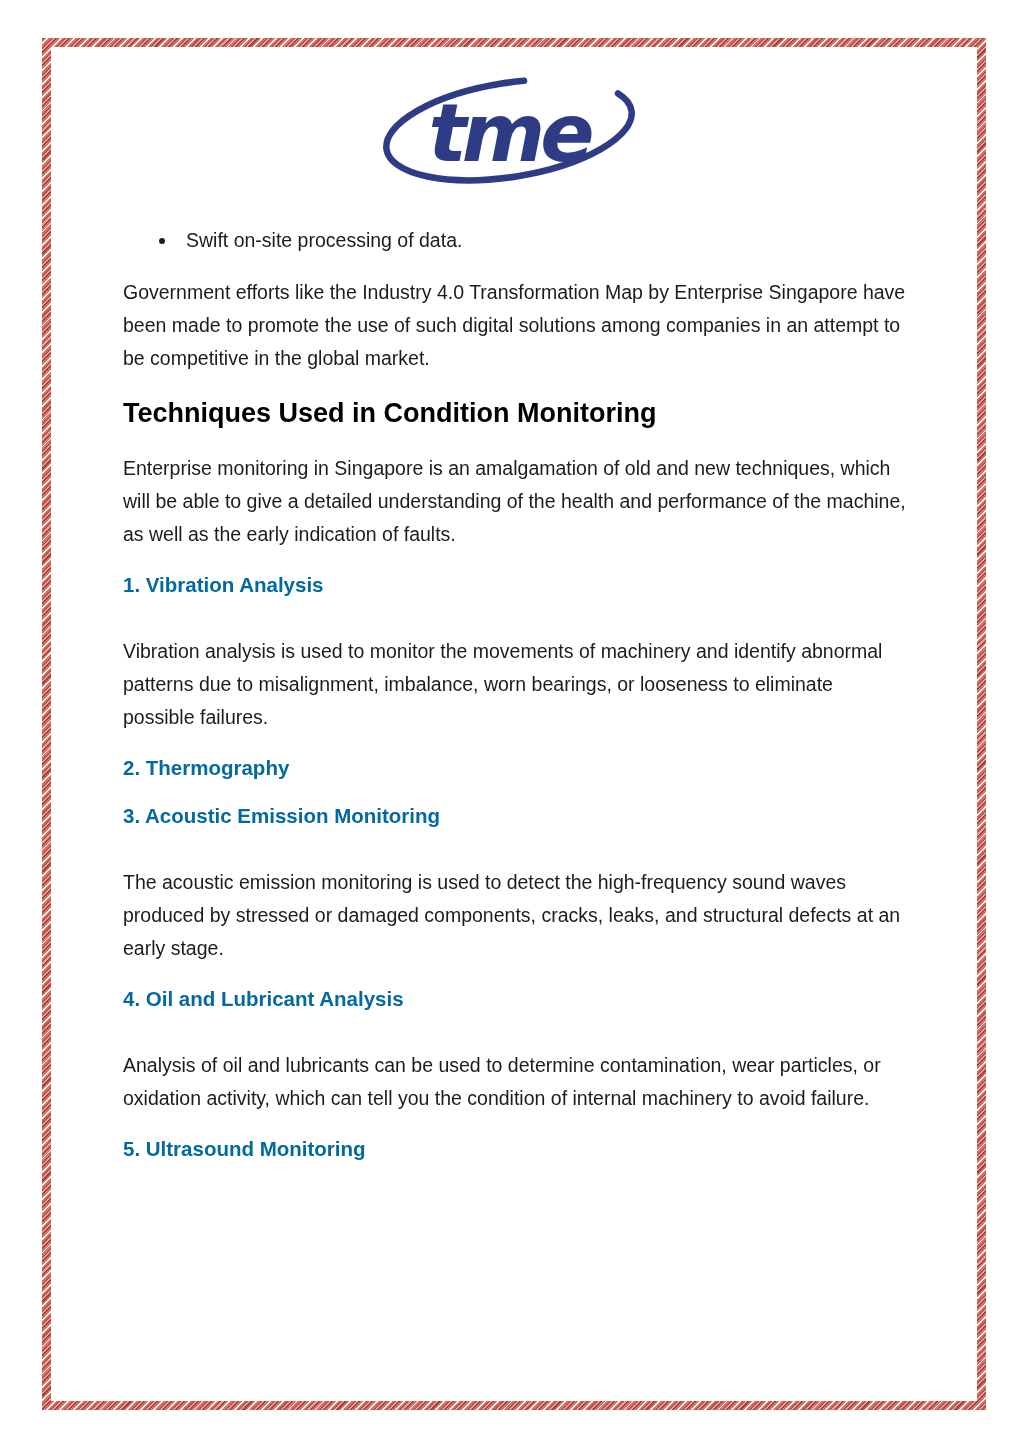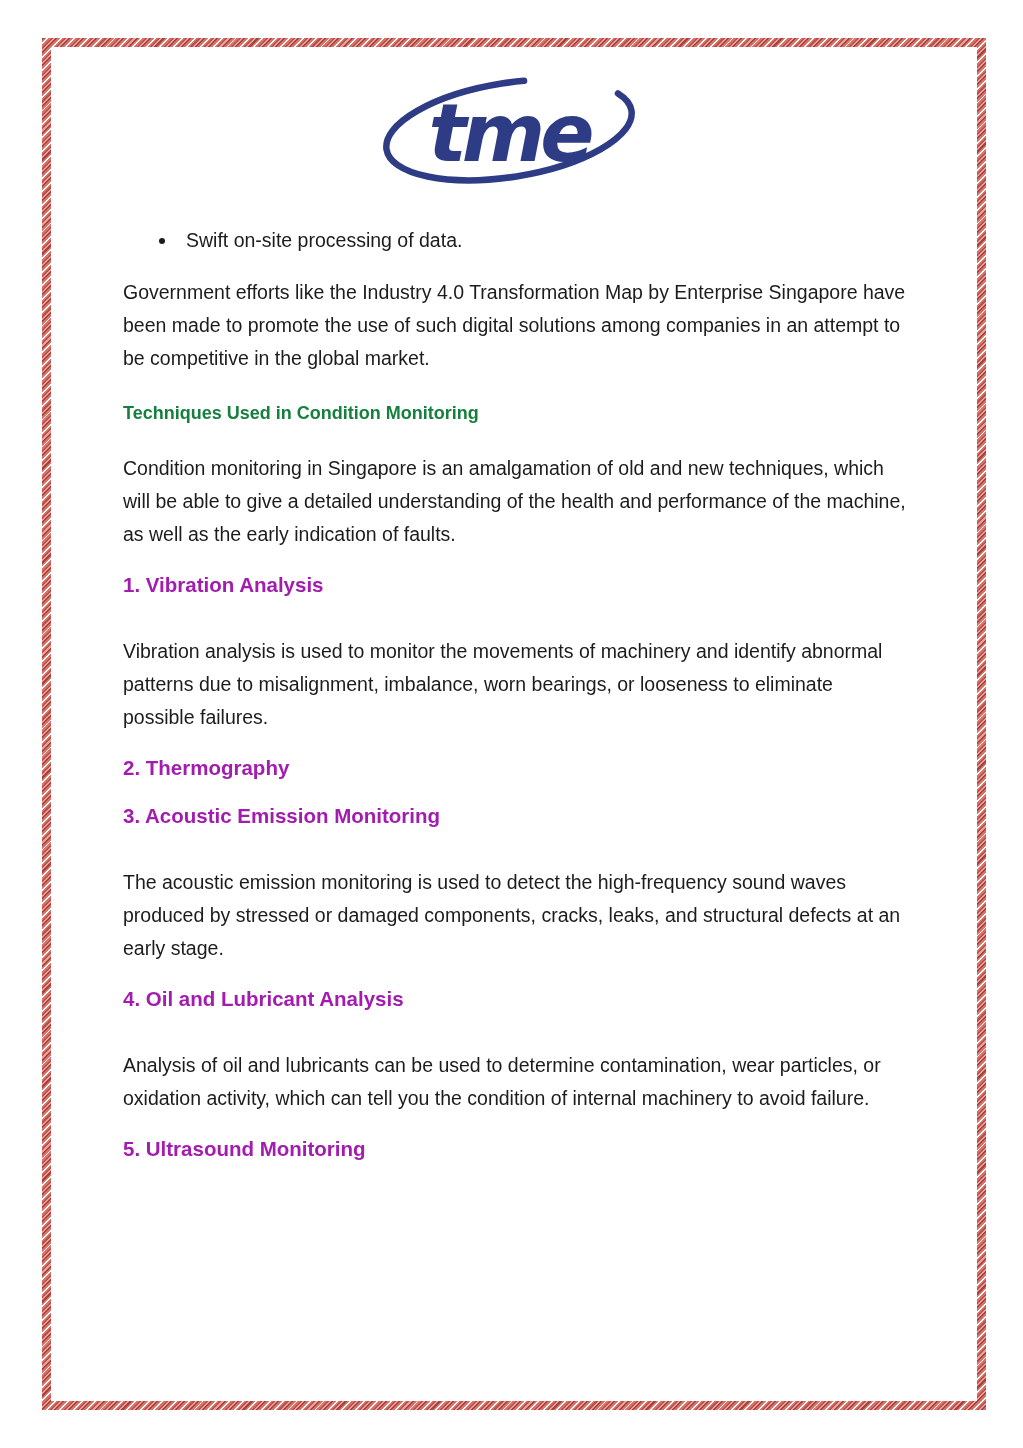--- a/index.html
+++ b/index.html
@@ -51,32 +51,32 @@
   ul.bullets li::before {
     content: "";
     position: absolute;
     left: 36px; top: 14px;
     width: 6px; height: 6px;
     border-radius: 50%;
     background: #1c1c1c;
   }
   h1.main-heading {
     margin: 19px 0 0 0;
-    font-size: 18px;
+    font-size: 27px;
     line-height: 39px;
     font-weight: bold;
-    color: #15803d;
+    color: #000000;
   }
   .overview { margin-top: 17px; }
   h2.section-title {
     margin: 20px 0 0 0;
     font-size: 20.5px;
     line-height: 28px;
     font-weight: bold;
-    color: #a21caf;
+    color: #0369a1;
   }
   p.section-body { margin: 36px 0 0 0; }
 </style>
 </head>
 <body>
 
 <div class="frame"></div>
 
 <svg class="logo" viewBox="0 0 266 130" aria-hidden="true">
   <ellipse cx="131" cy="64" rx="124" ry="47" transform="rotate(-9 131 64)" fill="none" stroke="#2e3c85" stroke-width="6.5" stroke-linecap="round" pathLength="100" stroke-dasharray="83 17" stroke-dashoffset="4"></ellipse>
@@ -86,21 +86,21 @@
 <div class="content">
 
   <ul class="bullets">
     <li>Swift on-site processing of data.</li>
   </ul>
 
   <p>Government efforts like the Industry 4.0 Transformation Map by Enterprise Singapore have been made to promote the use of such digital solutions among companies in an attempt to be competitive in the global market.</p>
 
   <h1 class="main-heading">Techniques Used in Condition Monitoring</h1>
 
-  <p class="overview">Condition monitoring in Singapore is an amalgamation of old and new techniques, which will be able to give a detailed understanding of the health and performance of the machine, as well as the early indication of faults.</p>
+  <p class="overview">Enterprise monitoring in Singapore is an amalgamation of old and new techniques, which will be able to give a detailed understanding of the health and performance of the machine, as well as the early indication of faults.</p>
 
   <div>
   <h2 class="section-title">1. Vibration Analysis</h2>
   <p class="section-body">Vibration analysis is used to monitor the movements of machinery and identify abnormal patterns due to misalignment, imbalance, worn bearings, or looseness to eliminate possible failures.</p>
 
   <h2 class="section-title">2. Thermography</h2>
 
   <h2 class="section-title">3. Acoustic Emission Monitoring</h2>
   <p class="section-body">The acoustic emission monitoring is used to detect the high-frequency sound waves produced by stressed or damaged components, cracks, leaks, and structural defects at an early stage.</p>
 

